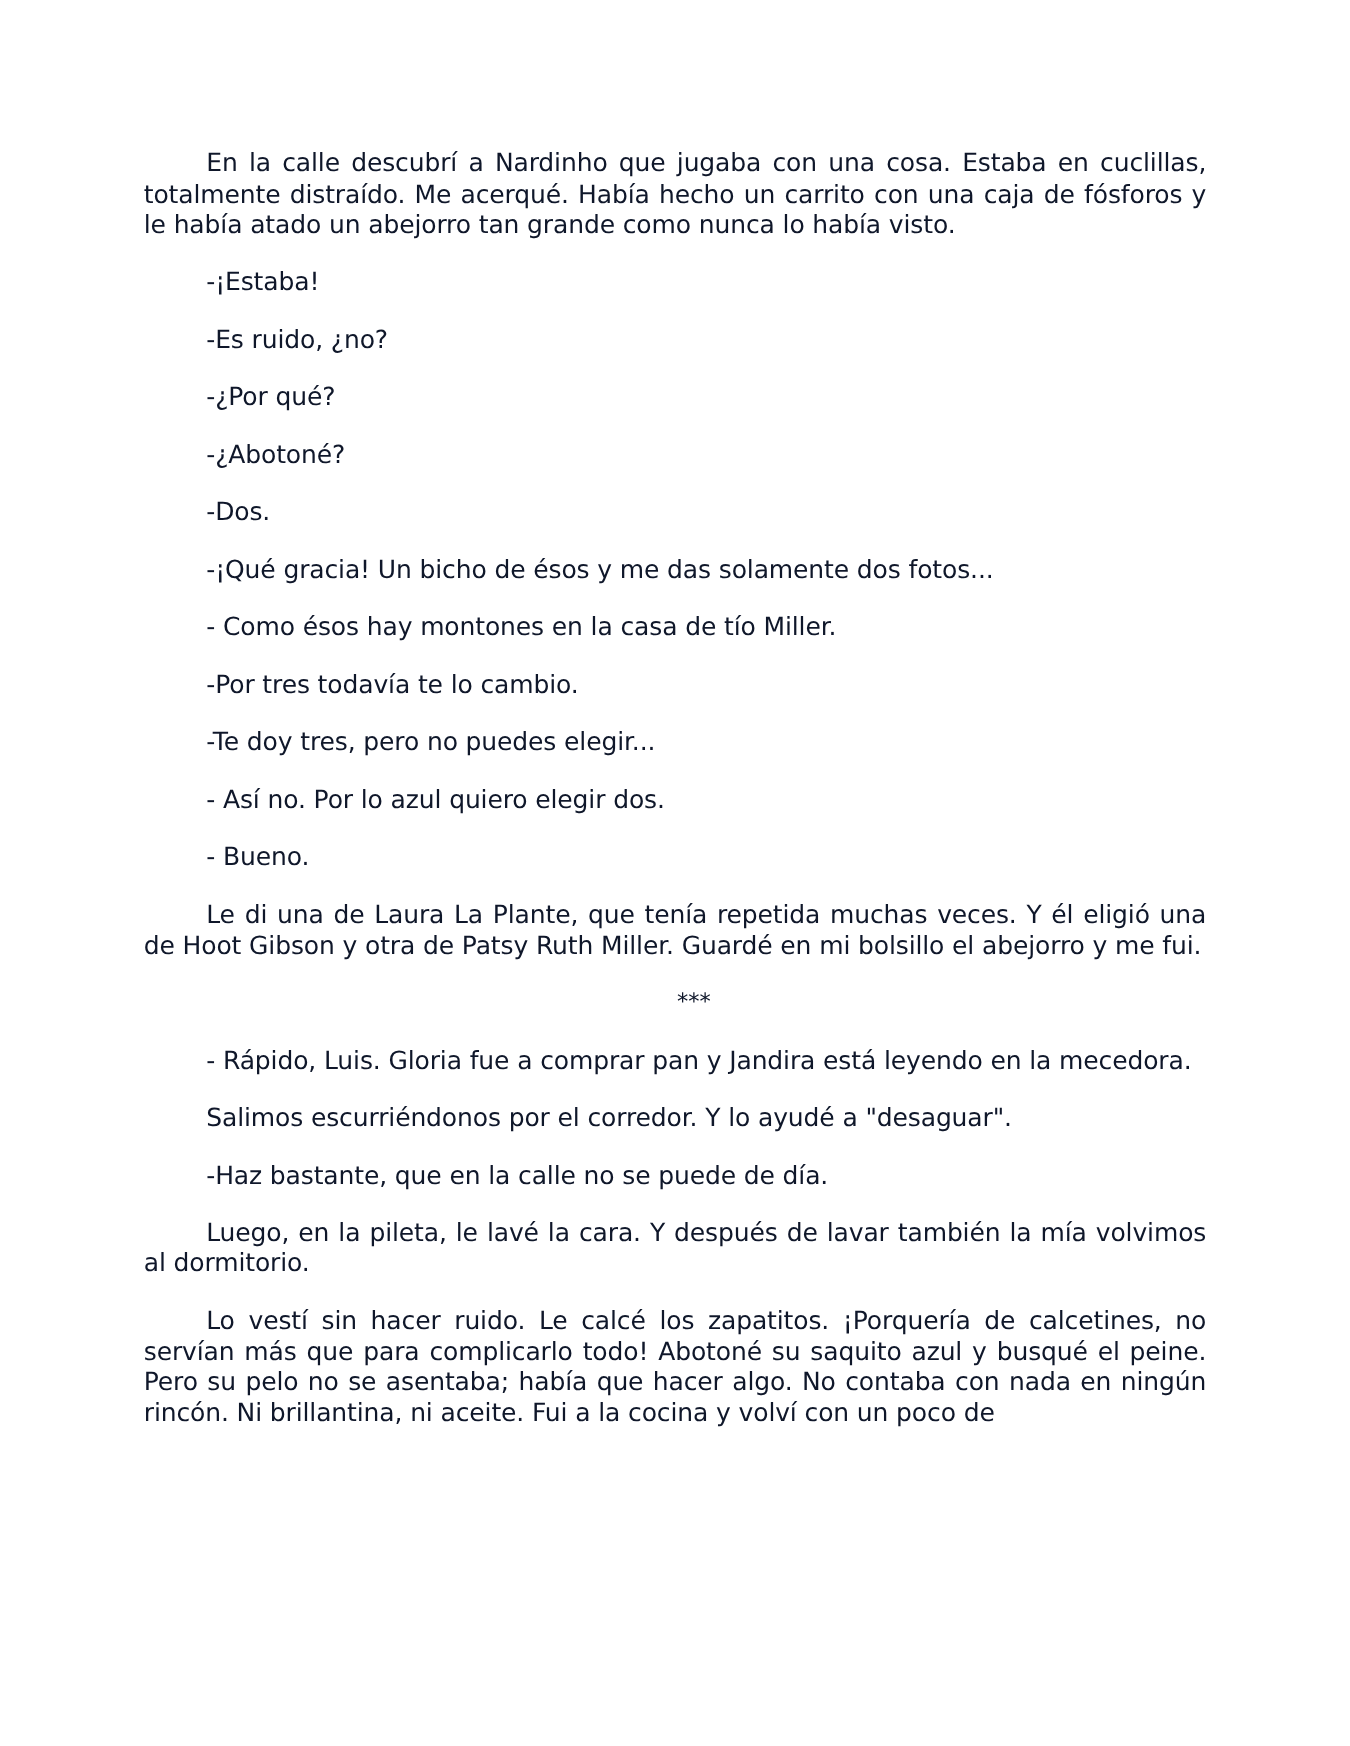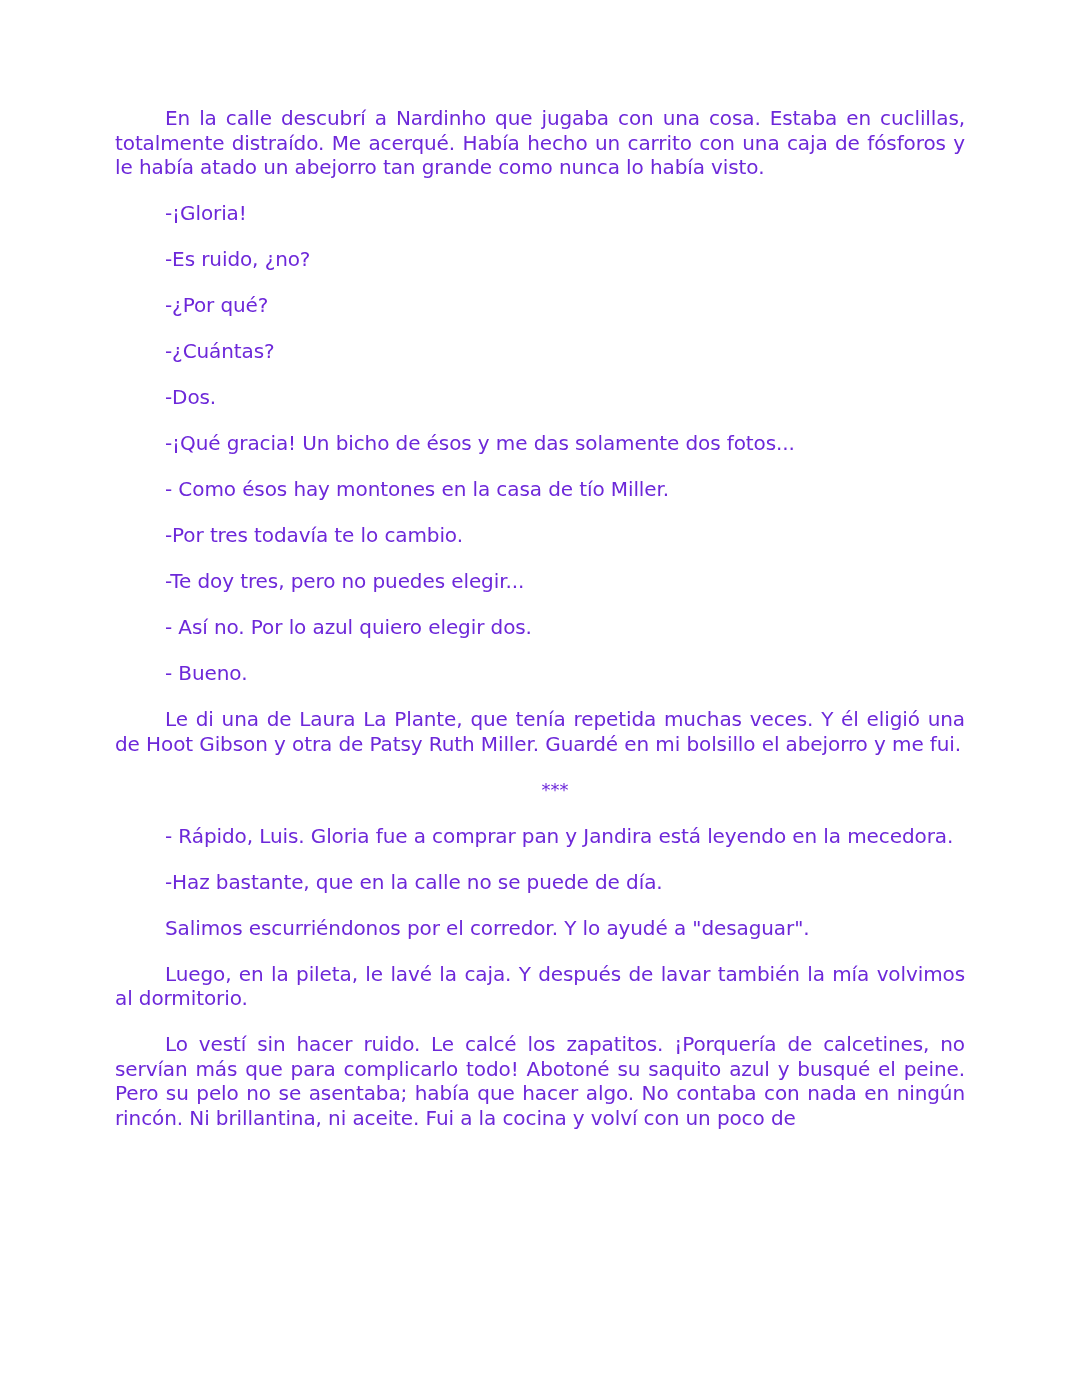--- a/index.html
+++ b/index.html
@@ -9,26 +9,26 @@
     }
     body {
       width: 1080px;
       height: 1397px;
       overflow: hidden;
       position: relative;
     }
     .page {
       position: absolute;
       left: 115px;
-      top: 106px;
+      top: 118px;
       width: 850px;
       font-family: "DejaVu Sans", sans-serif;
       font-size: 20px;
       line-height: 24.5px;
-      color: #6d28d9;
+      color: #0f172a;
     }
     .para {
       margin: 0 0 21.5px 0;
       text-indent: 50px;
       text-align: justify;
       letter-spacing: -0.1px;
     }
     .para.last {
       margin-bottom: 16px;
     }
@@ -37,33 +37,33 @@
       margin: 0 0 21.5px 0;
       padding-left: 30px;
       font-size: 18px;
     }
   </style>
 </head>
 <body>
 
 <div class="page">
   <p class="para">En la calle descubrí a Nardinho que jugaba con una cosa. Estaba en cuclillas, totalmente distraído. Me acerqué. Había hecho un carrito con una caja de fósforos y le había atado un abejorro tan grande como nunca lo había visto.</p>
-  <p class="para">-¡Gloria!</p>
+  <p class="para">-¡Estaba!</p>
   <p class="para">-Es ruido, ¿no?</p>
   <p class="para">-¿Por qué?</p>
-  <p class="para">-¿Cuántas?</p>
+  <p class="para">-¿Abotoné?</p>
   <p class="para">-Dos.</p>
   <p class="para">-¡Qué gracia! Un bicho de ésos y me das solamente dos fotos...</p>
   <p class="para">- Como ésos hay montones en la casa de tío Miller.</p>
   <p class="para">-Por tres todavía te lo cambio.</p>
   <p class="para">-Te doy tres, pero no puedes elegir...</p>
   <p class="para">- Así no. Por lo azul quiero elegir dos.</p>
   <p class="para">- Bueno.</p>
   <p class="para">Le di una de Laura La Plante, que tenía repetida muchas veces. Y él eligió una de Hoot Gibson y otra de Patsy Ruth Miller. Guardé en mi bolsillo el abejorro y me fui.</p>
 
   <p class="separator">***</p>
 
   <p class="para">- Rápido, Luis. Gloria fue a comprar pan y Jandira está leyendo en la mecedora.</p>
+  <p class="para">Salimos escurriéndonos por el corredor. Y lo ayudé a "desaguar".</p>
   <p class="para">-Haz bastante, que en la calle no se puede de día.</p>
-  <p class="para">Salimos escurriéndonos por el corredor. Y lo ayudé a "desaguar".</p>
-  <p class="para">Luego, en la pileta, le lavé la caja. Y después de lavar también la mía volvimos al dormitorio.</p>
+  <p class="para">Luego, en la pileta, le lavé la cara. Y después de lavar también la mía volvimos al dormitorio.</p>
   <p class="para last">Lo vestí sin hacer ruido. Le calcé los zapatitos. ¡Porquería de calcetines, no servían más que para complicarlo todo! Abotoné su saquito azul y busqué el peine. Pero su pelo no se asentaba; había que hacer algo. No contaba con nada en ningún rincón. Ni brillantina, ni aceite. Fui a la cocina y volví con un poco de</p>
 </div>
 
 </body></html>

